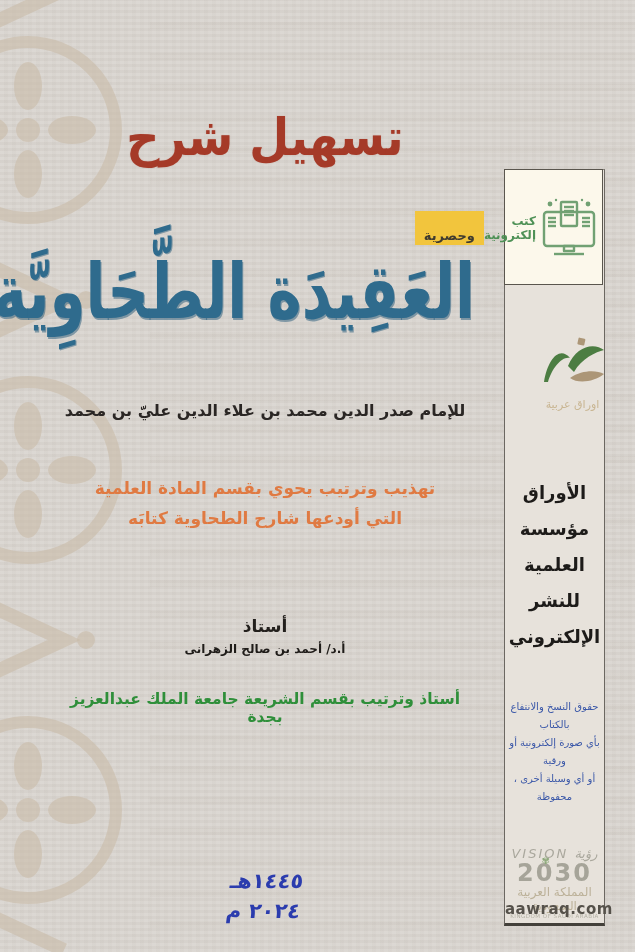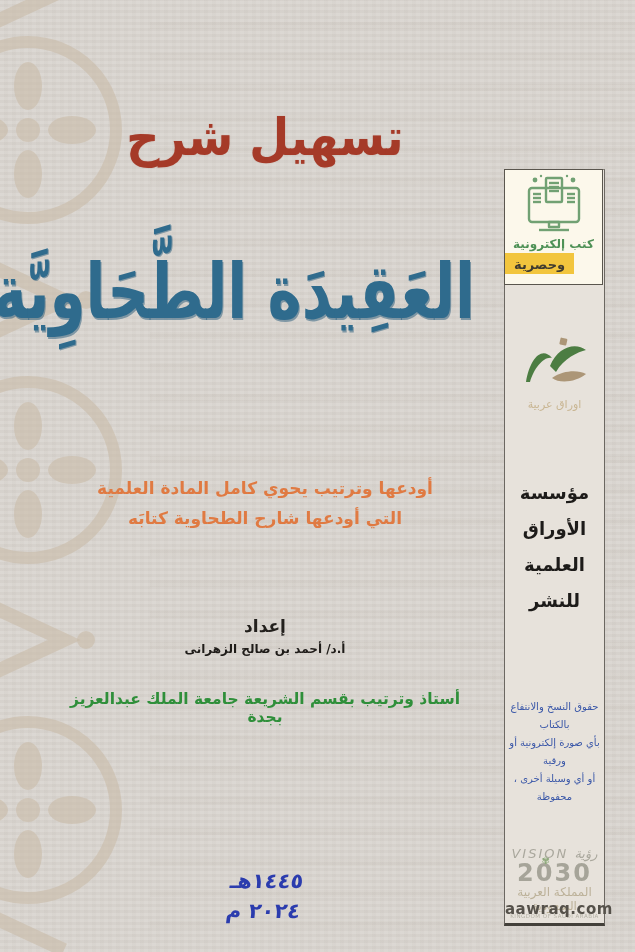--- a/index.html
+++ b/index.html
@@ -67,30 +67,30 @@
   .strip{
     position:absolute;left:504px;top:169px;width:99px;height:753px;
     background:#e7e2db;
     border-left:1px solid #6b6761;border-right:1px solid #6b6761;
     border-bottom:3px solid #43403a;border-top:1px solid #8a867e;
     direction:rtl;
   }
   .ebook-card{
     position:absolute;top:-1px;left:-1px;width:97px;height:114px;
     background:#fcf8eb;border:1px solid #5a564e;
-    display:flex;flex-direction:column;align-items:center;
+    display:flex;flex-direction:row;align-items:center;
   }
   .ebook-card .icon-wrap{margin-top:4px;height:62px;}
   .ebook-line1{color:#4e9156;font-size:12px;font-weight:bold;margin-top:1px;}
   .ebook-badge-row{width:100%;text-align:left;margin-top:2px;}
   .ebook-badge{
     display:inline-block;background:#f2c53d;color:#403c30;
-    font-size:13px;font-weight:bold;padding:4px 9px 2px 9px;
-  }
-  .awraq-logo{position:absolute;top:162px;left:0;width:100%;text-align:center;}
+    font-size:13px;font-weight:bold;padding:17px 9px 2px 9px;
+  }
+  .awraq-logo{position:absolute;top:162px;left:0;width:100%;text-align:center;padding-left:18px;}
   .awraq-text{color:#c9b693;font-size:11px;margin-top:0;}
   .publisher{
     position:absolute;top:305px;left:0;width:100%;text-align:center;
     color:#1d1b19;font-size:18px;font-weight:bold;line-height:2.0;
   }
   .copyright{
     position:absolute;top:528px;left:0;width:100%;text-align:center;
     color:#3a57a8;font-size:10px;font-weight:normal;line-height:1.8;
   }
   .vision{
@@ -151,28 +151,29 @@
     </g>
   </svg>
 
   <div class="main-col">
 
     <div class="pre-title">تسهيل شرح</div>
 
     <div class="main-title">العَقِيدَة الطَّحَاوِيَّة</div>
 
     <div class="author-block">
+      <div>للإمام صدر الدين محمد بن علاء الدين عليّ بن محمد</div>
     </div>
 
     <div class="desc-block">
-      <div>أودعها وترتيب يحوي كامل المادة العلمية</div>
+      <div>تهذيب وترتيب يحوي بقسم المادة العلمية</div>
       <div>التي أودعها شارح الطحاوية كتابَه</div>
     </div>
 
-    <div class="prep-label">إعداد</div>
+    <div class="prep-label">أستاذ</div>
 
     <div class="prep-name">أ.د/ أحمد بن صالح الزهرانى</div>
 
     <div class="prep-title">أستاذ وترتيب بقسم الشريعة جامعة الملك عبدالعزيز   بجدة</div>
 
     <div class="date-block">
       <div>١٤٤٥هـ</div>
       <div>٢٠٢٤ م</div>
     </div>
   </div>
@@ -215,24 +216,25 @@
       <svg width="78" height="62" viewBox="0 0 78 62">
         <path d="M10 50 C14 26, 26 14, 36 26 C28 24, 18 36, 14 50 Z" fill="#4c7d42"></path>
         <path d="M34 34 C42 14, 60 10, 70 18 C62 20, 48 26, 40 40 Z" fill="#4c7d42"></path>
         <path d="M36 46 C48 38, 62 38, 70 42 C60 50, 44 52, 36 46 Z" fill="#ac9677"></path>
         <rect x="44" y="6" width="7" height="7" rx="1" fill="#ac9677" transform="rotate(12 47 9)"></rect>
       </svg>
       <div class="awraq-text">اوراق عربية</div>
     </div>
 
     <div class="publisher">
+      <div>الأوراق</div>
       <div>مؤسسة</div>
-      <div>الأوراق</div>
       <div>العلمية</div>
       <div>للنشر</div>
+      <div>الإلكتروني</div>
     </div>
 
     <div class="copyright">
       <div>حقوق النسخ والانتفاع بالكتاب</div>
       <div>بأي صورة إلكترونية أو ورقية</div>
       <div>أو أي وسيلة أخرى ، محفوظة</div>
     </div>
 
     <div class="vision">
       <div class="vision-line1">VISION رؤية</div>

